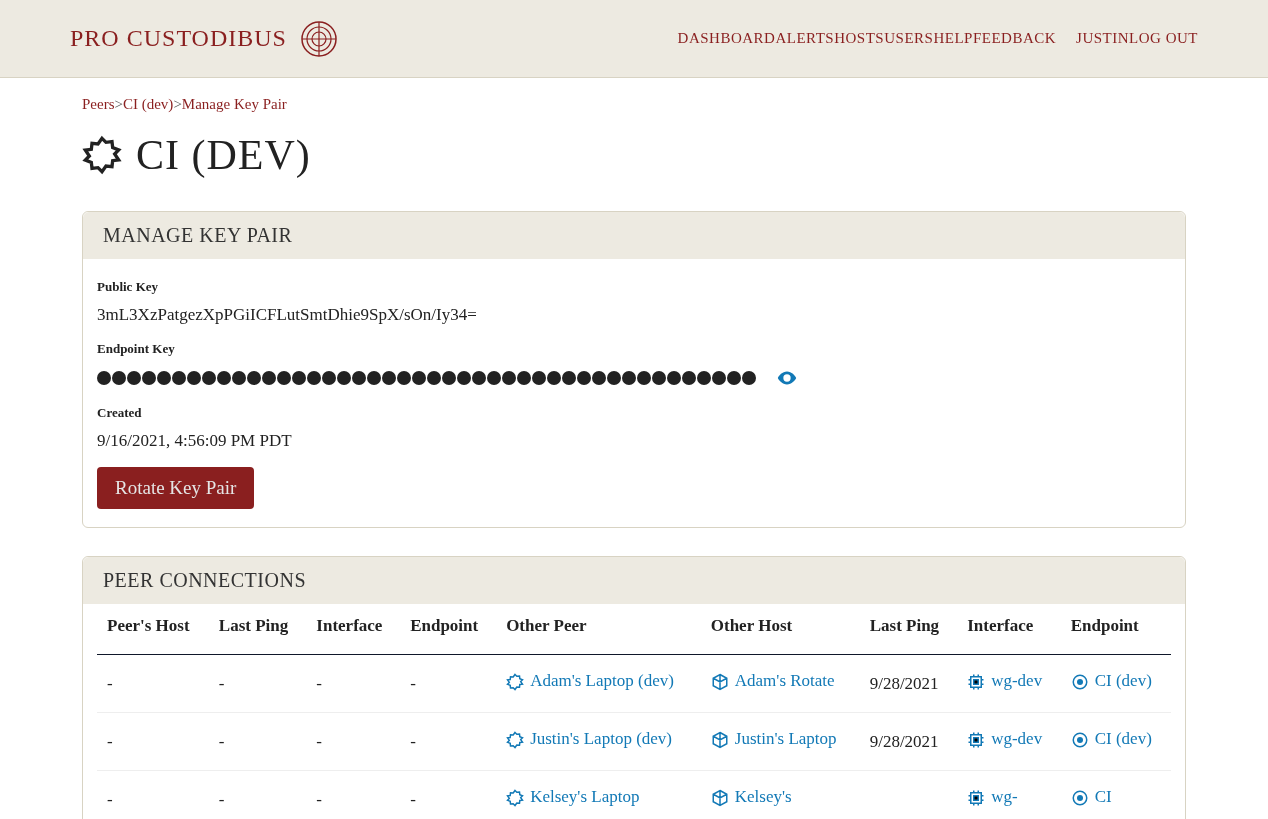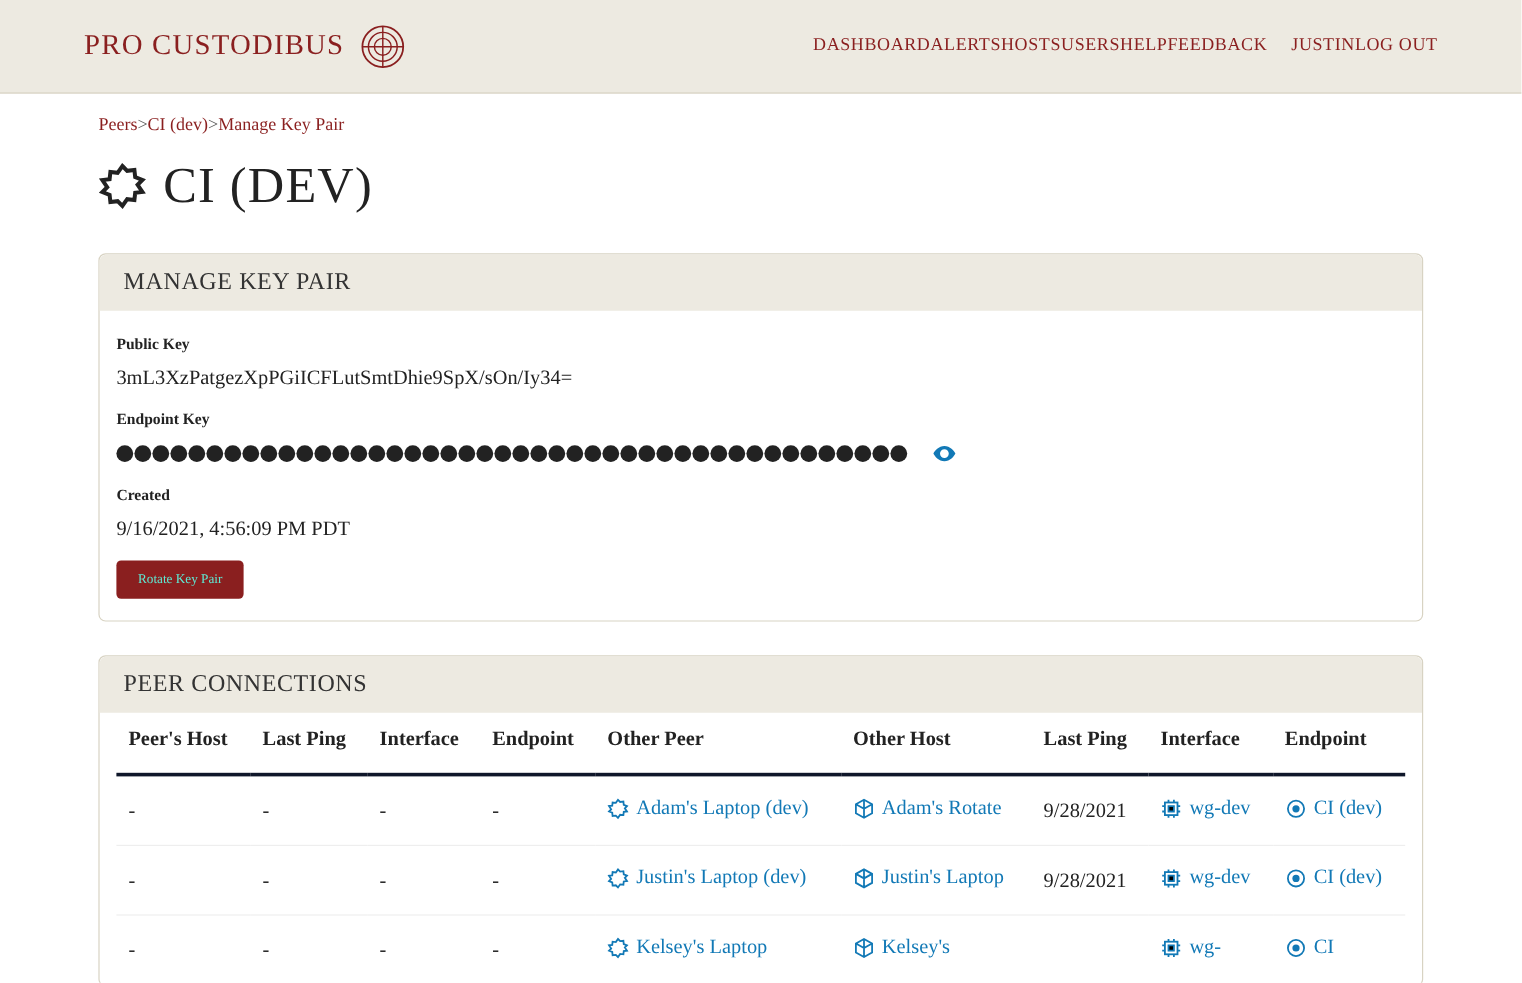--- a/index.html
+++ b/index.html
@@ -128,40 +128,40 @@
   }
   .eye-icon {
     width: 22px; height: 22px;
     color: #1279b6;
     cursor: pointer;
   }
 
   .btn-primary {
     display: inline-block;
     background: #8a1f1f;
-    color: #5eead4;
+    color: #e5e5e5;
     padding: 10px 18px;
     border-radius: 4px;
-    font-size: 11px;
+    font-size: 19px;
     border: none;
     cursor: pointer;
     font-family: inherit;
   }
 
   
   table.conn {
     width: 100%;
     border-collapse: collapse;
     font-size: 17px;
   }
   table.conn th {
     text-align: left;
     font-weight: bold;
     padding: 12px 10px 18px 10px;
-    border-bottom: 3px solid #0f172a;
+    border-bottom: 1px solid #0f172a;
     vertical-align: top;
   }
   table.conn td {
     padding: 16px 10px;
     border-bottom: 1px solid #eee;
     vertical-align: middle;
   }
   .cell-link {
     color: #1279b6;
     display: inline-flex;

